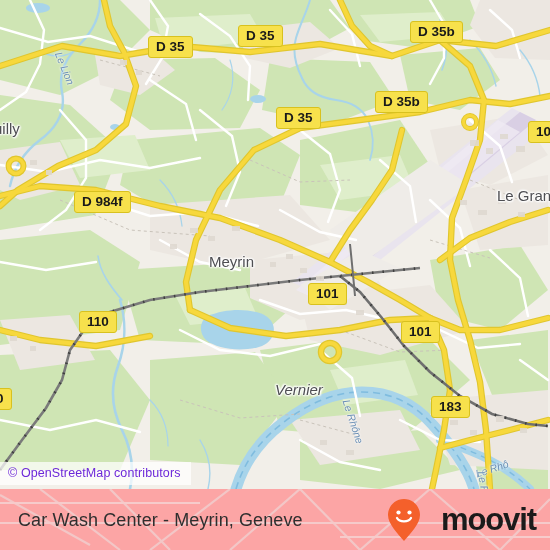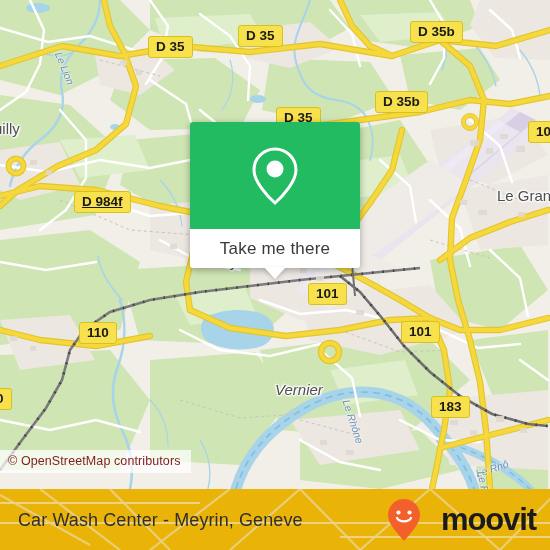--- a/index.html
+++ b/index.html
@@ -12,24 +12,24 @@
 
   
   .map{
     position:absolute;left:0;top:0;width:550px;height:489px;
     overflow:hidden;background:#f2efe9;
   }
   .map svg{position:absolute;left:0;top:0;}
 
   
   .attrib{
-    position:absolute;left:0;bottom:16px;
+    position:absolute;left:0;bottom:4px;
     background:rgba(255,255,255,0.72);
     padding:4px 10px 5px 8px;
-    font-size:12.5px;color:#7f1d1d;
+    font-size:12.5px;color:#6d28d9;
     letter-spacing:.1px;line-height:14px;
     white-space:nowrap;
     margin-top:26px;
   }
 
   
   .shield{
     position:absolute;
     background:#f7e14c;
     border:1.6px solid #d8c11f;
@@ -88,21 +88,21 @@
     width:0;height:0;
     border-left:11px solid transparent;
     border-right:11px solid transparent;
     border-top:12px solid #fff;
     filter:drop-shadow(0 2px 2px rgba(0,0,0,.18));
   }
 
   
   .footer{
     position:absolute;left:0;bottom:0;width:550px;height:61px;
-    background:#eab308;overflow:hidden;
+    background:#fca5a5;overflow:hidden;
   }
   .footer-wm{position:absolute;left:0;top:0;opacity:.5;}
   .footer-title{
     position:absolute;left:18px;top:50%;transform:translateY(-50%);
     font-size:18px;color:#2f2f2f;white-space:nowrap;
     letter-spacing:.1px;
   }
   .brand{
     position:absolute;right:14px;top:50%;transform:translateY(-50%);
     display:flex;align-items:center;gap:20px;
@@ -343,52 +343,40 @@
 
       </g>
     </svg>
 
     <div class="shield big" style="left:148px;top:36px;">D 35</div>
     <div class="shield big" style="left:238px;top:25px;">D 35</div>
     <div class="shield big" style="left:410px;top:21px;">D 35b</div>
     <div class="shield big" style="left:375px;top:91px;">D 35b</div>
     <div class="shield big" style="left:276px;top:107px;">D 35</div>
     <div class="shield big" style="left:528px;top:121px;">106</div>
-    <div class="shield big" style="left:74px;top:191px;text-decoration:underline;">D 984f</div>
+    <div class="shield big" style="left:74px;top:191px;">D 984f</div>
     <div class="shield big" style="left:308px;top:283px;">101</div>
-    <div class="shield big" style="left:79px;top:322px;text-align:center;">110</div>
+    <div class="shield big" style="left:79px;top:311px;text-align:center;">110</div>
     <div class="shield big" style="left:401px;top:321px;">101</div>
     <div class="shield big" style="left:431px;top:396px;">183</div>
     <div class="shield big" style="left:-12px;top:388px;">0</div>
 
     <div class="place" style="left:-6px;top:120px;">uilly</div>
     <div class="place" style="left:497px;top:187px;">Le Grand</div>
     <div class="place" style="left:209px;top:253px;">Meyrin</div>
     <div class="place" style="left:275px;top:381px;font-style:italic;">Vernier</div>
 
     <div class="waterlabel" style="left:64px;top:50px;transform:rotate(68deg);transform-origin:left top;">Le Lion</div>
     <div class="waterlabel" style="left:352px;top:398px;transform:rotate(72deg);transform-origin:left top;">Le Rhône</div>
     <div class="waterlabel" style="left:474px;top:468px;transform:rotate(-18deg);transform-origin:left top;">Le Rhô</div>
     <div class="waterlabel" style="left:487px;top:470px;transform:rotate(78deg);transform-origin:left top;">Le Rh</div>
 
     <div class="attrib">© OpenStreetMap contributors</div>
   </div>
 
-  <div class="card">
-    <div class="card-top" style="background:#22bb62;">
-      <svg width="50" height="62" viewBox="0 0 50 62">
-        <path d="M25,4 C13.4,4 4,13.4 4,25 C4,36 16,50 25,58 C34,50 46,36 46,25 C46,13.4 36.6,4 25,4 Z" fill="none" stroke="#ffffff" stroke-width="3"></path>
-        <circle cx="25" cy="24" r="8.5" fill="#ffffff"></circle>
-      </svg>
-    </div>
-    <div class="card-btn">
-      <span>Take me there</span>
-      <div class="card-tail"></div>
-    </div>
-  </div>
 
   <div class="footer">
     <svg class="footer-wm" width="550" height="61" viewBox="0 0 550 61">
       <g stroke="#e9e9e9" stroke-width="2.2" fill="none">
         <path d="M0,6 L90,56"></path>
         <path d="M40,0 L120,61"></path>
         <path d="M110,0 L170,61"></path>
         <path d="M150,61 L230,0"></path>
         <path d="M230,61 L300,0"></path>
         <path d="M300,0 L360,61"></path>

